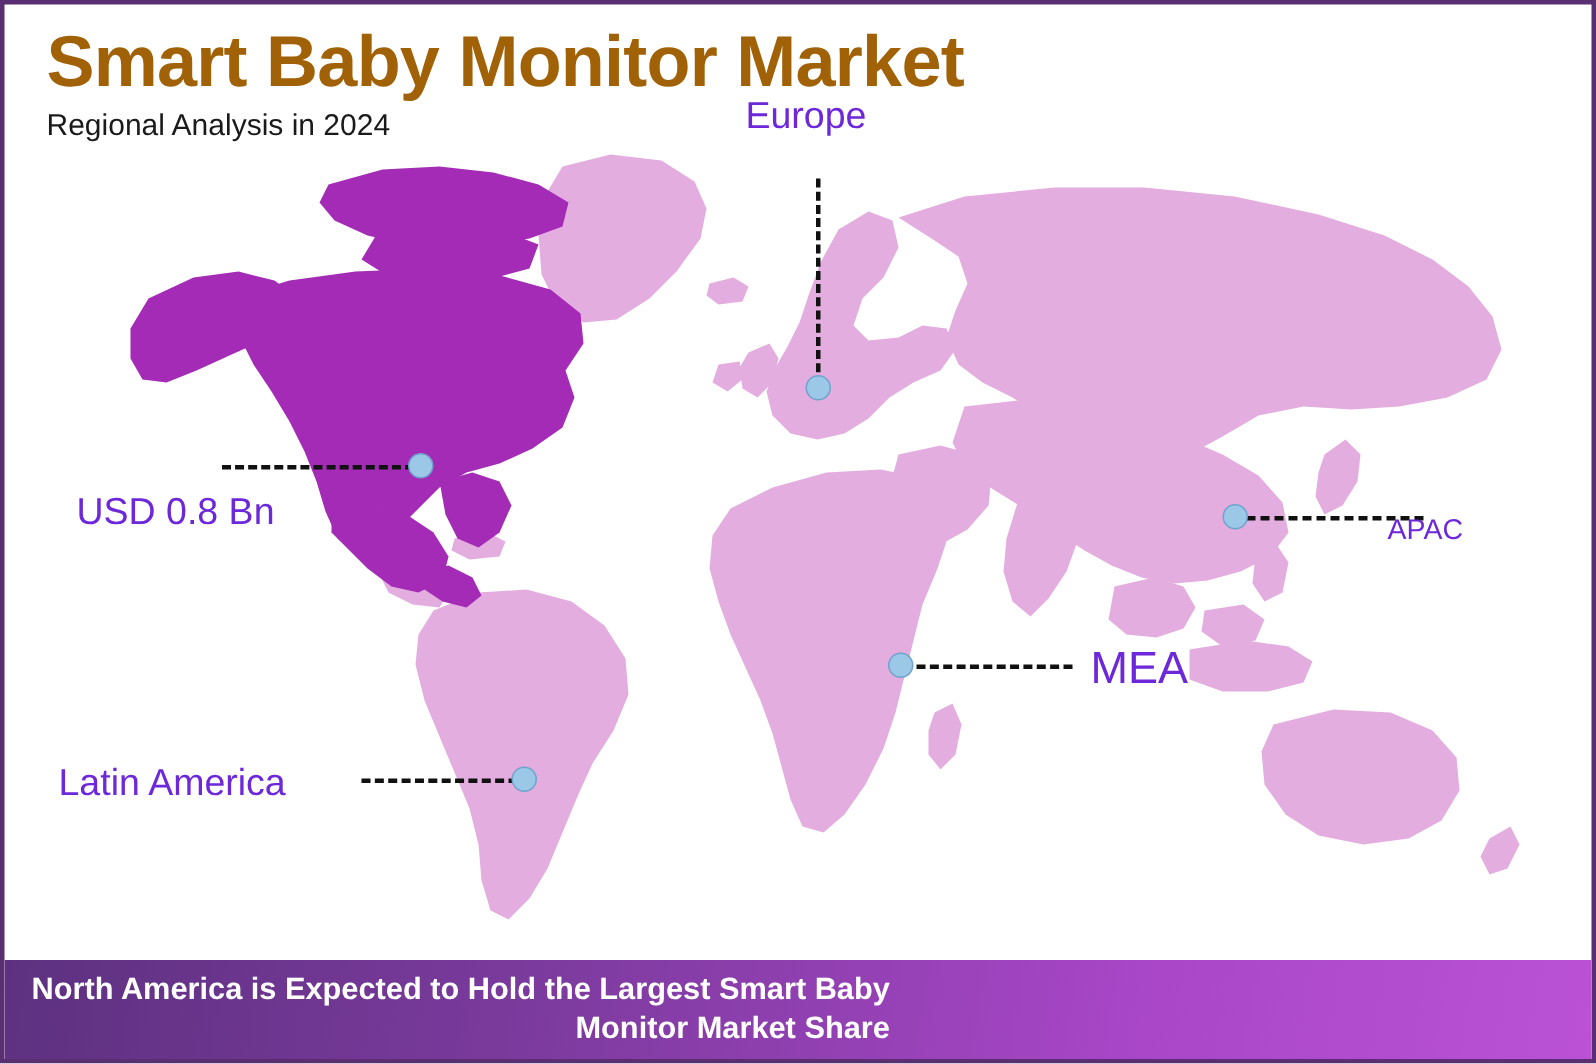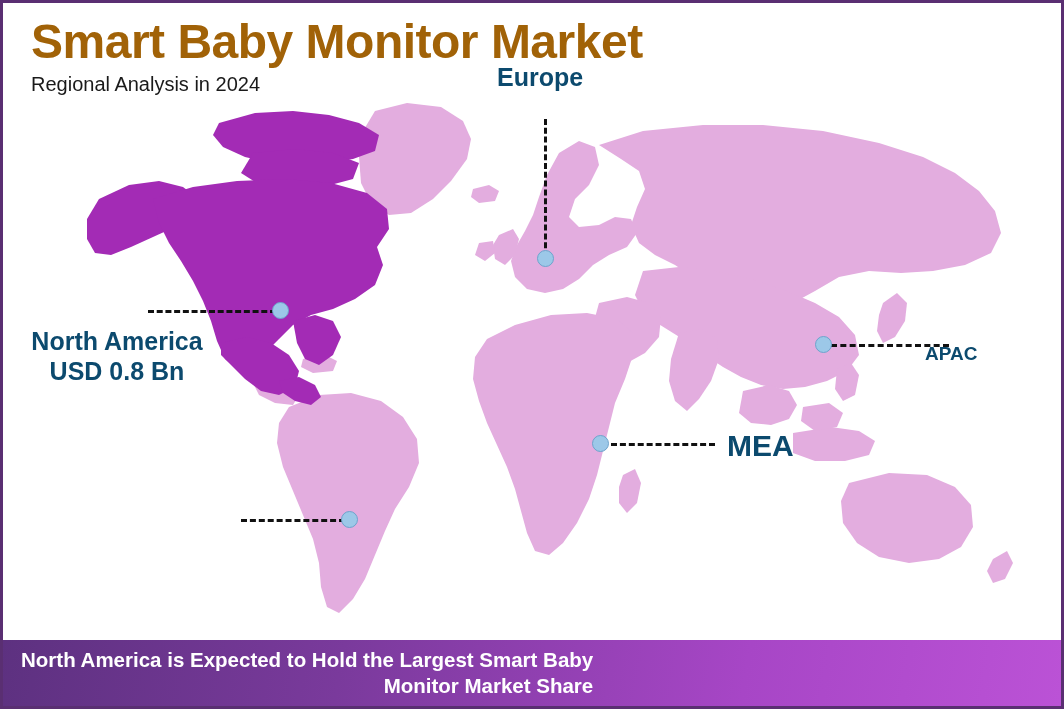--- a/index.html
+++ b/index.html
@@ -40,21 +40,21 @@
     border-top:3px dashed #111111;
   }
   .leader-v{
     position:absolute;z-index:31;width:0;
     border-left:3px dashed #111111;
   }
 
   
   .region-label{
     position:absolute;z-index:35;
-    color:#0c4a6e;font-weight:bold;
+    color:#6d28d9;font-weight:normal;
     line-height:1.18;white-space:nowrap;
   }
   .region-label .sub{display:block;}
   #label-north-america{left:14px;top:324px;font-size:25px;text-align:center;width:200px;}
   #label-europe{left:494px;top:60px;font-size:25px;}
   #label-apac{left:922px;top:340px;font-size:19px;}
   #label-mea{left:724px;top:425px;font-size:30px;}
   #label-latin-america{left:36px;top:505px;font-size:25px;}
 
   
@@ -159,36 +159,38 @@
   <div class="leader" style="left:608px;top:440px;width:104px;"></div>
   <div class="leader" style="left:238px;top:516px;width:104px;"></div>
 
   <div class="marker" style="left:269px;top:299px;"></div>
   <div class="marker" style="left:534px;top:247px;"></div>
   <div class="marker" style="left:812px;top:333px;"></div>
   <div class="marker" style="left:589px;top:432px;"></div>
   <div class="marker" style="left:338px;top:508px;"></div>
 
   <div class="region-label" id="label-north-america">
-    <span>North America</span>
     <span class="sub">USD 0.8 Bn</span>
   </div>
 
   <div class="region-label" id="label-europe">
     <span>Europe</span>
   </div>
 
   <div class="region-label" id="label-apac">
     <span>APAC</span>
   </div>
 
   <div class="region-label" id="label-mea">
     <span>MEA</span>
   </div>
 
+  <div class="region-label" id="label-latin-america">
+    <span>Latin America</span>
+  </div>
 
   <div id="banner">
     <div id="banner-text">
       <span>North America is Expected to Hold the Largest Smart Baby</span>
       <span>Monitor Market Share</span>
     </div>
 
   </div>
 
 </div>

